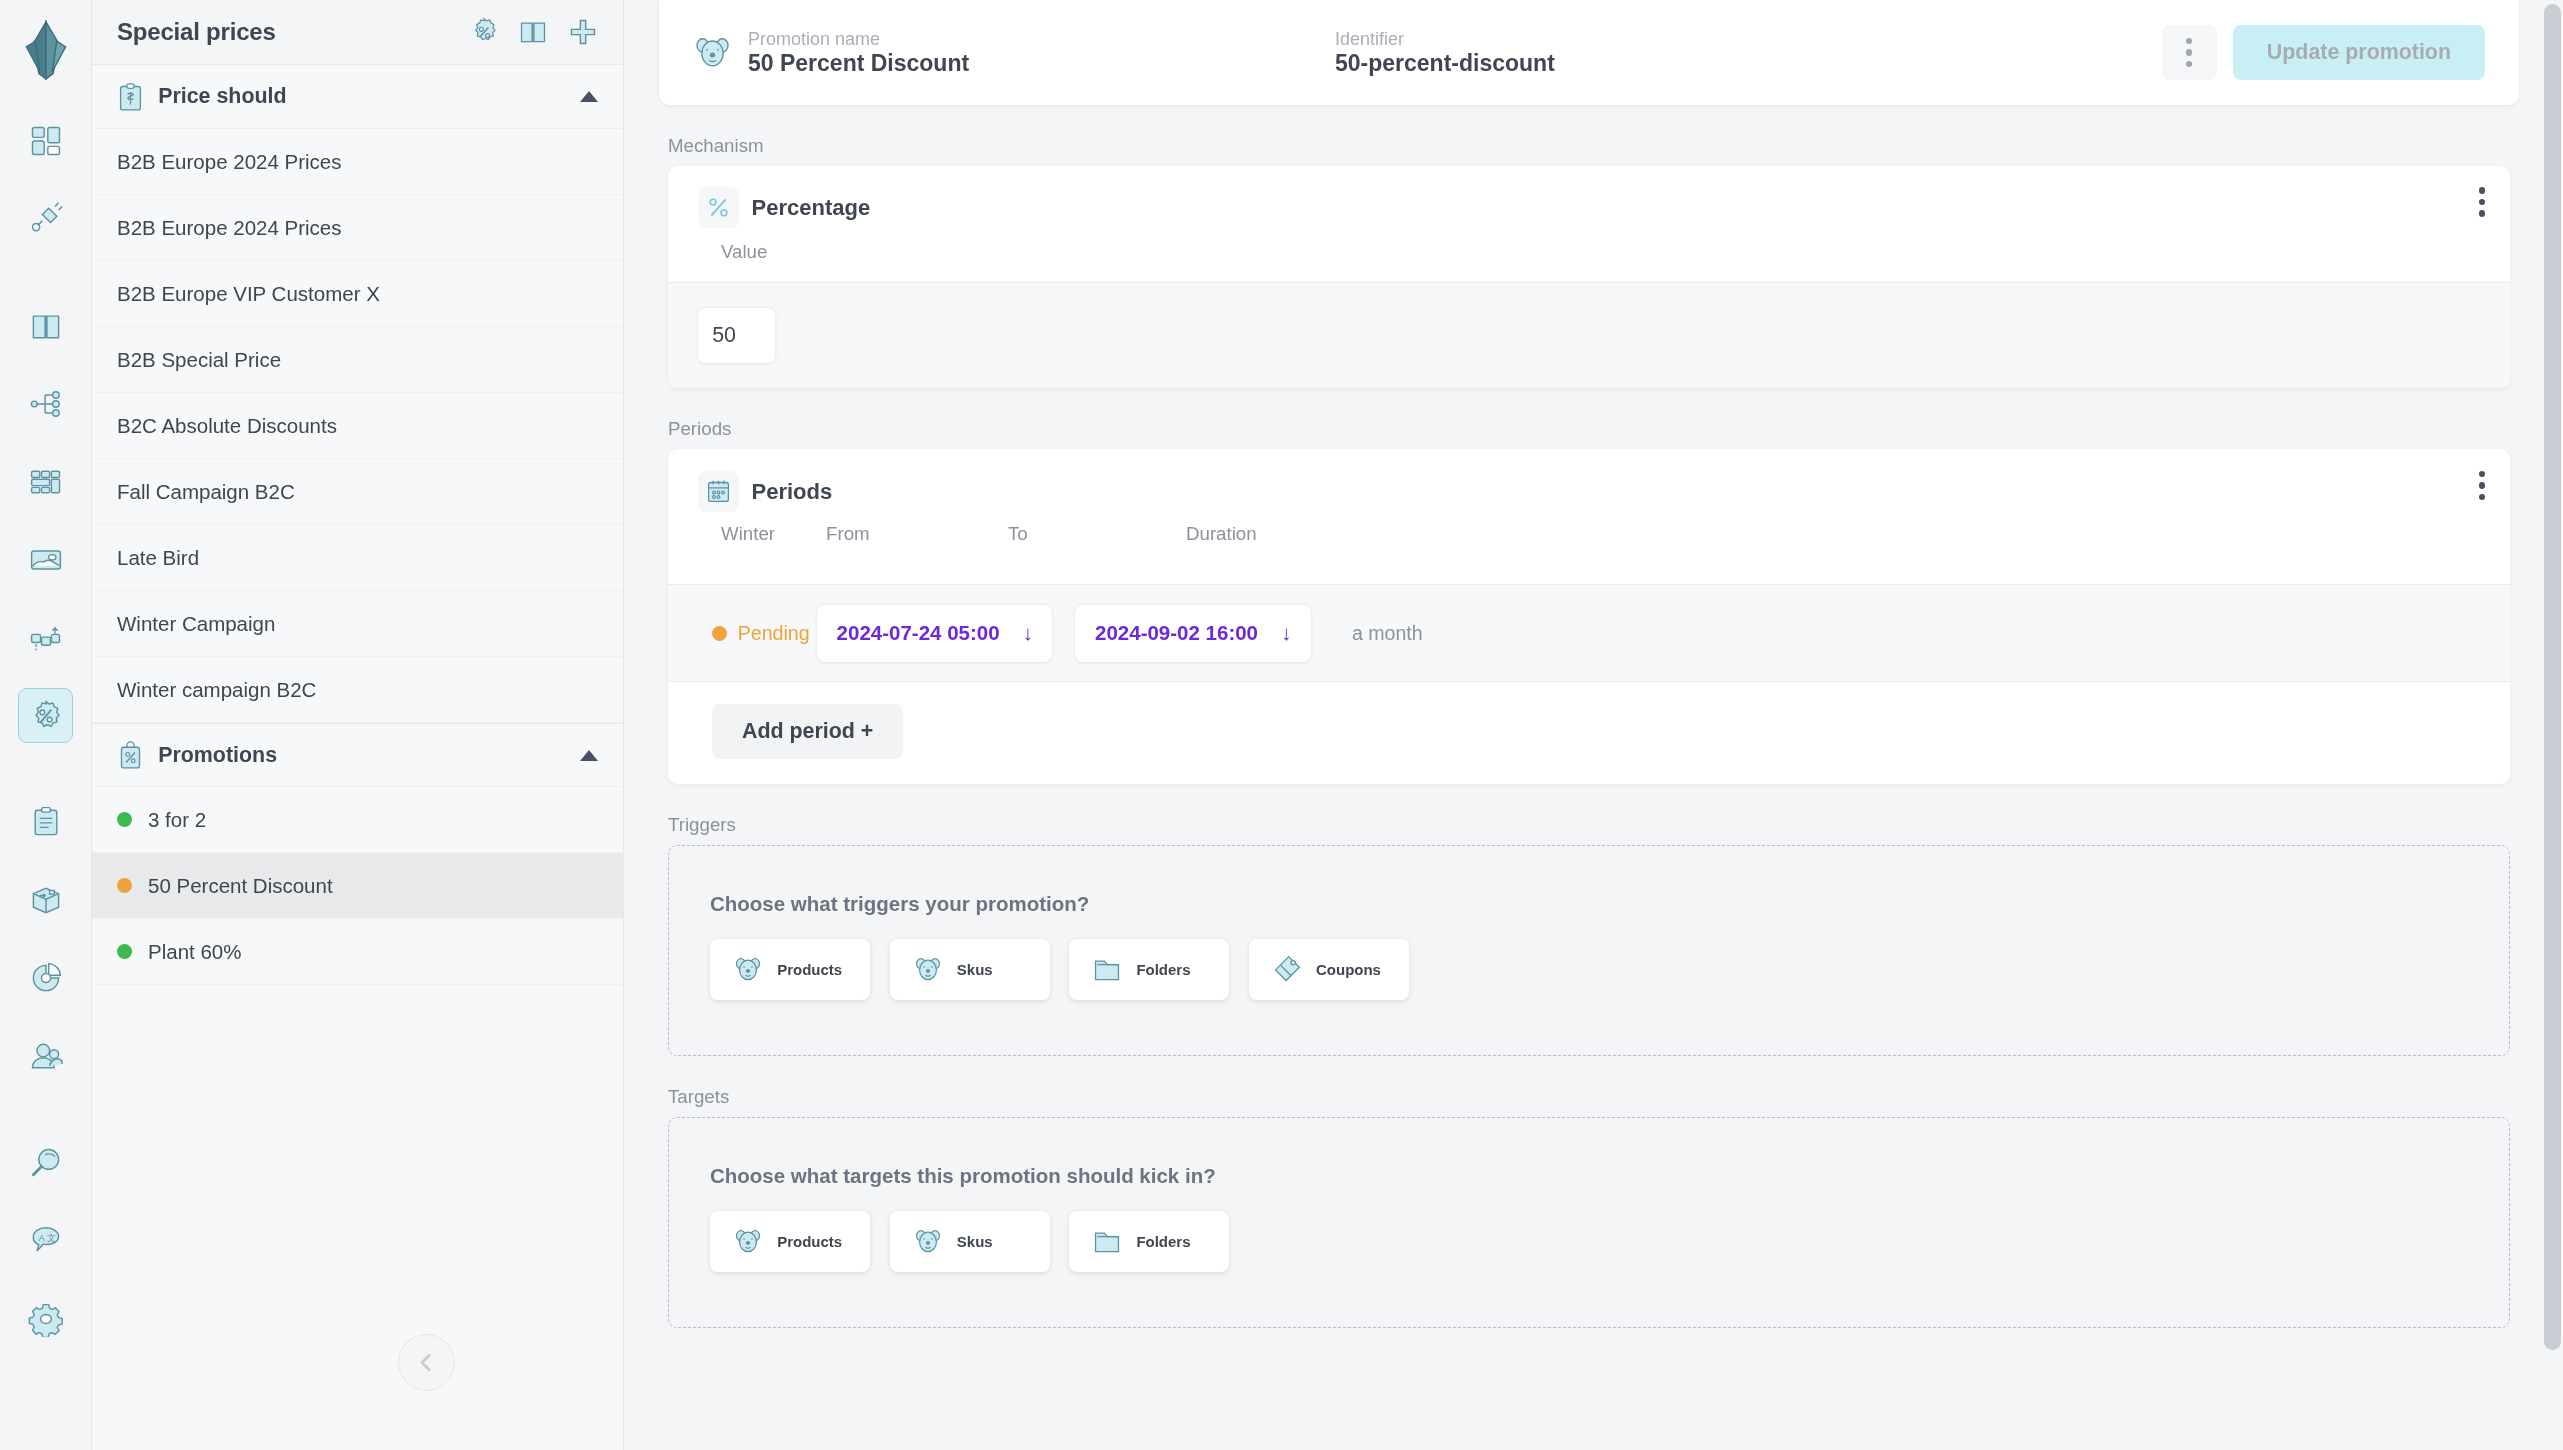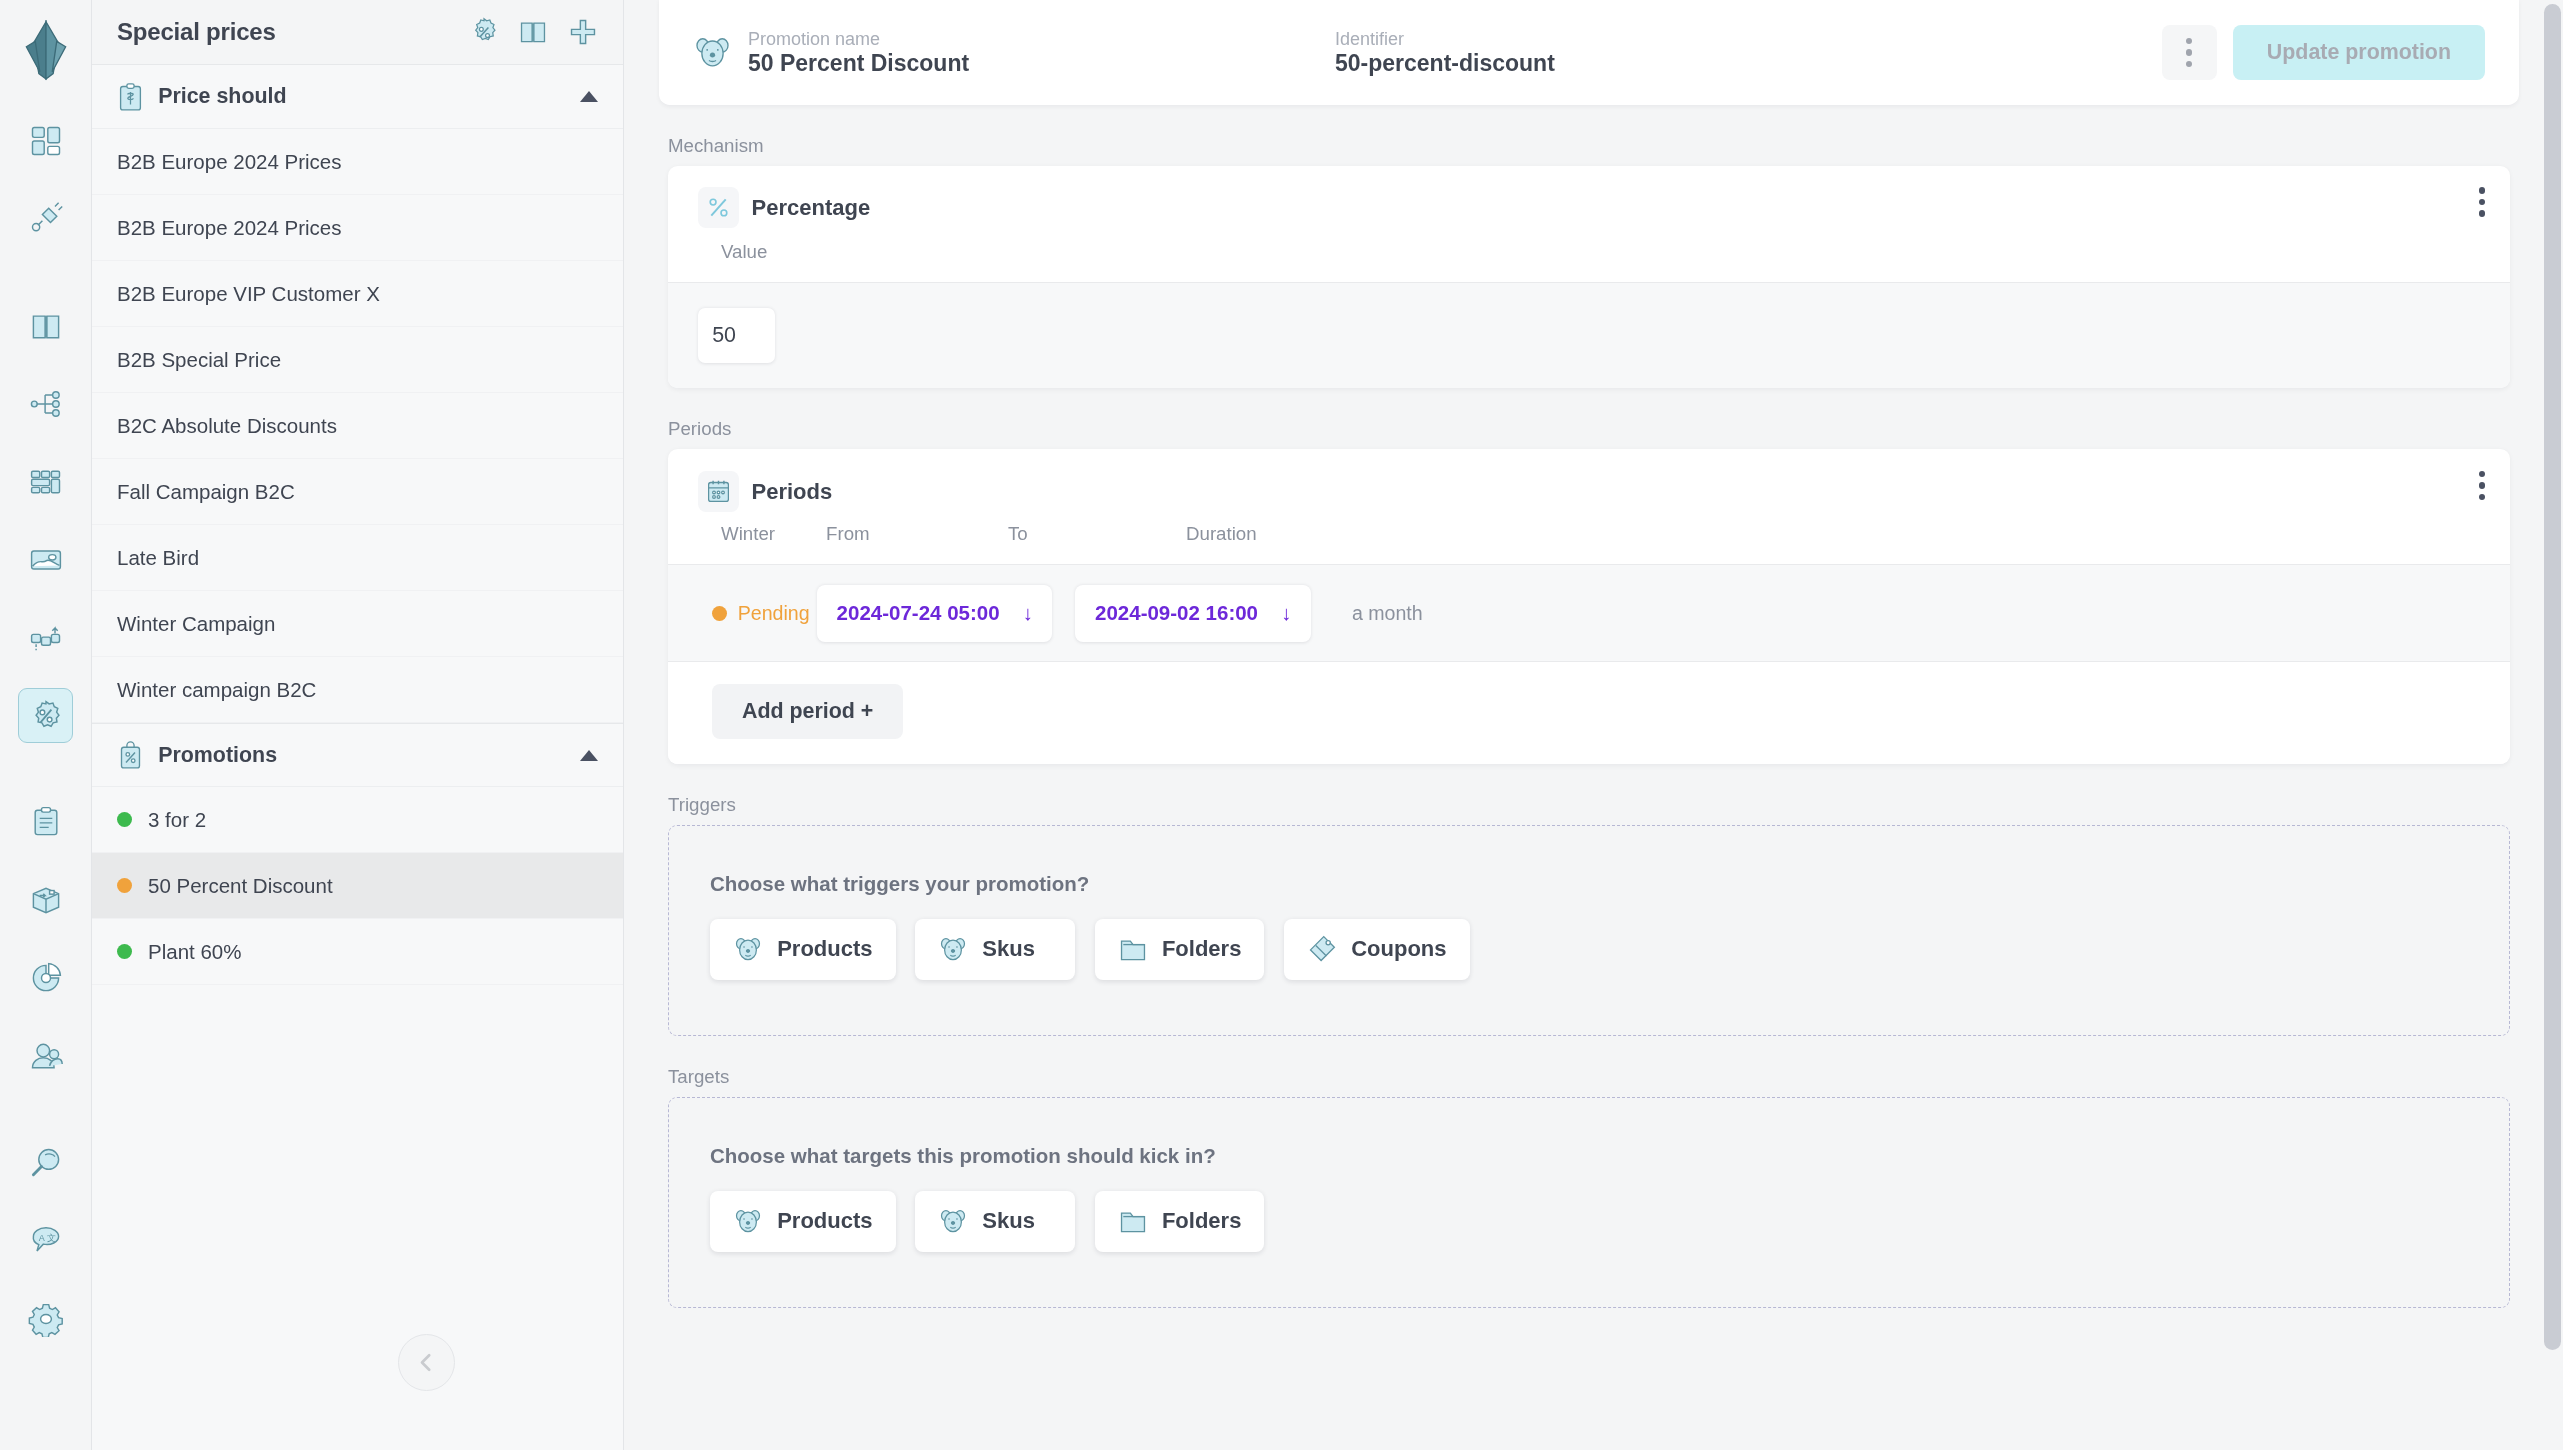--- a/index.html
+++ b/index.html
@@ -134,21 +134,21 @@
   
   .periods-hdr { display:flex; padding: 10.7px 0 19.6px 53px; }
   .periods-hdr > div { font-size: 18.7px; color: #8b919d; }
   .c-status { width: 105px; }
   .c-from { width: 182px; }
   .c-to { width: 178px; }
   .c-dur { flex: 1; }
 
   .period-row {
     background: #f7f8f9; border-top: 0.9px solid #e9eaec; border-bottom: 0.9px solid #e9eaec;
-    display:flex; align-items:center; padding: 19.6px 0 19.6px 44px;
+    display:flex; align-items:center; padding: 19.6px 0 19.6px 44px; margin-top: 20px;
   }
   .pending { display:flex; align-items:center; gap: 10.7px; width: 105px; }
   .pending span { font-size: 19.6px; color: #f0a23c; }
   .date-field {
     height: 57px; background:#fff; border-radius: 8px;
     box-shadow: 0 0.9px 3.6px rgba(16,24,40,.10);
     display:flex; align-items:center; gap: 23px; padding: 0 19.6px;
     margin-right: 23px;
   }
   .date-field span { font-size: 20.5px; font-weight: bold; color: #6d28d9; }
@@ -169,21 +169,21 @@
   }
   .dashed-q { font-size: 20.5px; font-weight: bold; color: #6d7380; margin-bottom: 23px; }
   .chip-row { display: flex; gap: 19.6px; }
   .chip {
     height: 61px; min-width: 160px; padding: 0 23px;
     background: #fff; border-radius: 8px;
     box-shadow: 0 1.8px 5.3px rgba(16,24,40,.10);
     display:flex; align-items:center; gap: 14.2px;
   }
   .chip svg { width: 30px; height: 30px; display:block; flex:0 0 auto;}
-  .chip span { font-size: 22px; font-weight: bold; color: #3f4551; }
+  .chip span { font-size: 15px; font-weight: bold; color: #3f4551; }
 
   
   .scrollbar {
     position: absolute; right: 0; top: 0; width: 19.6px; height: 1451px;
     background: #f4f5f6;
   }
   .scrollthumb {
     position:absolute; right: 1.8px; top: 3.6px; width: 17px; height: 1346px;
     background: #c9ccd3; border-radius: 9px;
   }

